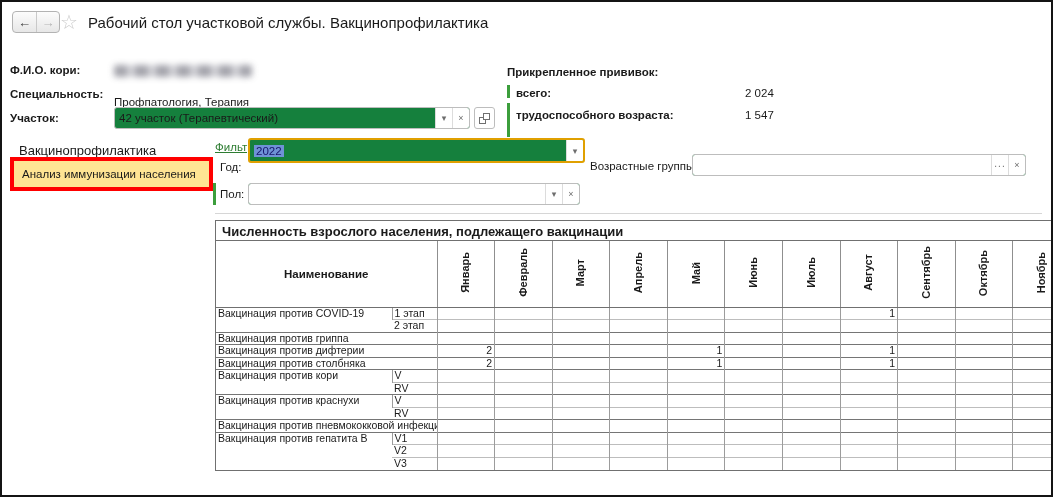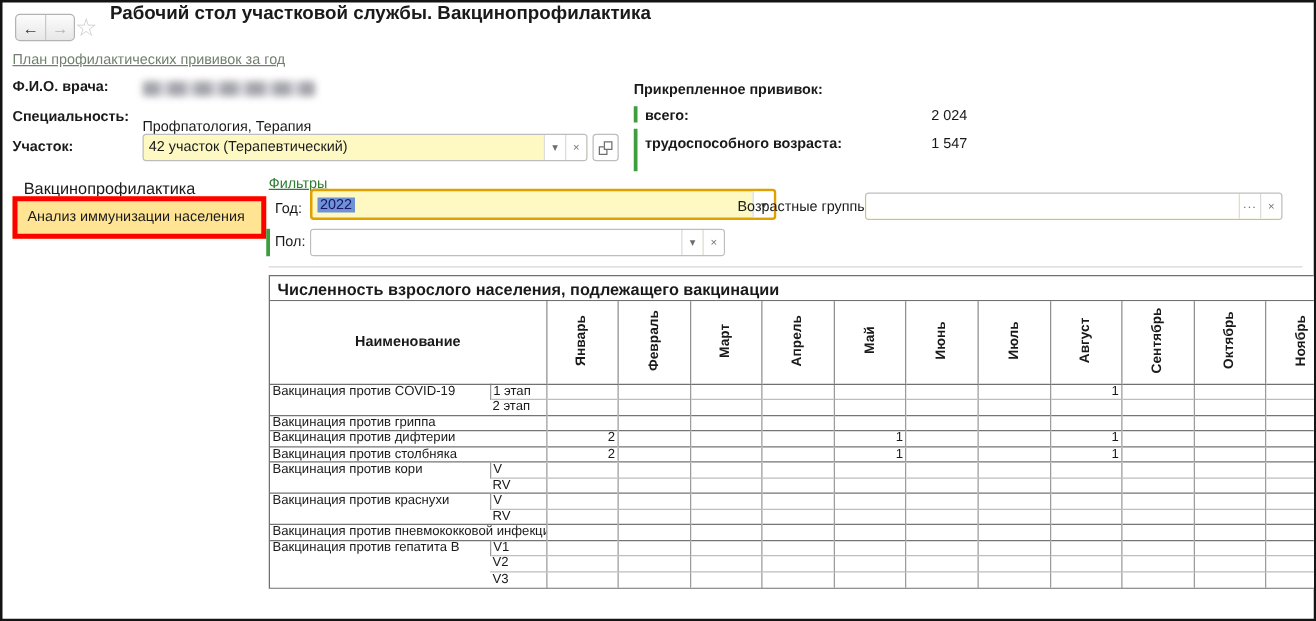--- a/index.html
+++ b/index.html
@@ -10,30 +10,30 @@
     font-family: "Liberation Sans", sans-serif; color: #1a1a1a;
   }
   
   .navgroup { position: absolute; left: 10px; top: 9px; display: flex; height: 22px;
     border: 1px solid #b3b3b3; border-radius: 4px; overflow: hidden;
     background: linear-gradient(#fcfcfc, #e7e7e7); }
   .navbtn { width: 23px; display: flex; align-items: center; justify-content: center;
     font-size: 13px; color: #3d3d3d; cursor: pointer; }
   .navbtn.disabled { color: #b5b5b5; border-left: 1px solid #c9c9c9; }
   .star { position: absolute; left: 58px; top: 8px; font-size: 20px; color: #cccccc; cursor: pointer; }
-  .page-title { position: absolute; left: 86px; top: 0; font-size: 15px; font-weight: 700; }
+  .page-title { position: absolute; left: 86px; top: 12px; font-size: 15px; font-weight: 400; }
   .link { text-decoration: underline; font-size: 11.5px; cursor: pointer; }
   .plan-link { position: absolute; left: 8px; top: 40px; color: var(--plan_link, #71806f); }
   
   .lbl { position: absolute; font-size: 11.5px; font-weight: 700; white-space: nowrap; }
   .val { position: absolute; font-size: 11.5px; white-space: nowrap; }
   .blur-blob { position: absolute; left: 112px; top: 63px; width: 138px; height: 12px;
     border-radius: 2px; opacity: .8; filter: blur(3px);
     background: repeating-linear-gradient(90deg, #8d8d97 0 13px, #c6c6cd 13px 21px); }
-  .field { position: absolute; display: flex; align-items: stretch; background: #fef9c3;
+  .field { position: absolute; display: flex; align-items: stretch; background: #15803d;
     border: 1px solid #bdbdbd; border-radius: 3px; height: 22px; overflow: hidden; }
   .f-text { flex: 1; border: none; outline: none; font-size: 11.5px; padding: 2px 4px;
     font-family: "Liberation Sans", sans-serif; display: flex; align-items: center; white-space: nowrap; }
   input.f-text { min-width: 0; }
   .f-btn { width: 17px; border-left: 1px solid #dcdcdc; display: flex; align-items: center;
     justify-content: center; color: #6e6e6e; font-size: 9px; cursor: pointer; background: #fff; flex: none; }
   .f-btn.dots { font-size: 10px; letter-spacing: 1px; padding-bottom: 4px; }
   .sq-btn { position: absolute; width: 21px; height: 22px; border: 1px solid #bdbdbd;
     border-radius: 3px; display: flex; align-items: center; justify-content: center;
     background: #fff; cursor: pointer; }
@@ -47,21 +47,21 @@
   
   .side-item { position: absolute; font-size: 13px; cursor: pointer; white-space: nowrap; }
   .side-active { position: absolute; left: 8px; top: 155px; width: 203px; height: 34px;
     background: var(--highlight_yellow, #ffe493);
     border: 4px solid var(--highlight_red, #ff0000);
     display: flex; align-items: center; padding-left: 8px;
     font-size: 11.5px; cursor: pointer; white-space: nowrap; }
   
   .filters-link { position: absolute; left: 213px; top: 139px; color: var(--filters_link, #2e7d32); }
   .flabel { position: absolute; font-size: 11.5px; }
-  .year-field { left: 246px; top: 149px; width: 373px; height: 25px;
+  .year-field { left: 246px; top: 136px; width: 337px; height: 25px;
     border: 2px solid var(--focus_border, #e0a000); }
   .sel-text { background: var(--selection_bg, #6f92d6); color: var(--selection_text, #16166b);
     padding: 0 2px; font-size: 11.5px; }
   .divider { position: absolute; left: 213px; top: 211px; width: 827px; height: 1px; background: #d6d6d6; }
   
   .report { position: absolute; left: 213px; top: 218px; width: 974px;
     border: 1px solid #707070; background: #fff; }
   .report-title { height: 20px; border-bottom: 1px solid #707070; font-size: 13px;
     font-weight: 700; padding: 3px 0 0 6px; white-space: nowrap; overflow: hidden; }
   table.vt { border-collapse: collapse; table-layout: fixed; width: 100%; }
@@ -88,23 +88,22 @@
   <div class="navgroup">
     <div class="navbtn">
         <span>←</span>
       </div>
     <div class="navbtn disabled">
         <span>→</span>
       </div>
   </div>
   <div class="star">☆</div>
   <div class="page-title">Рабочий стол участковой службы. Вакцинопрофилактика</div>
-  <a class="link plan-link">План профилактических прививок за год</a>
-
-  <div class="lbl" style="left:8px; top:62px;">Ф.И.О. врача:</div>
+
+  <div class="lbl" style="left:8px; top:62px;">Ф.И.О. кори:</div>
   <div class="blur-blob"></div>
 
   <div class="lbl" style="left:8px; top:86px;">Специальность:</div>
   <div class="val" style="left:112px; top:94px;">Профпатология, Терапия</div>
 
   <div class="lbl" style="left:8px; top:110px;">Участок:</div>
   <div class="field" style="left:112px; top:105px; width:356px;">
     <div class="f-text">42 участок (Терапевтический)</div>
     <div class="f-btn">
         <span>▾</span>

